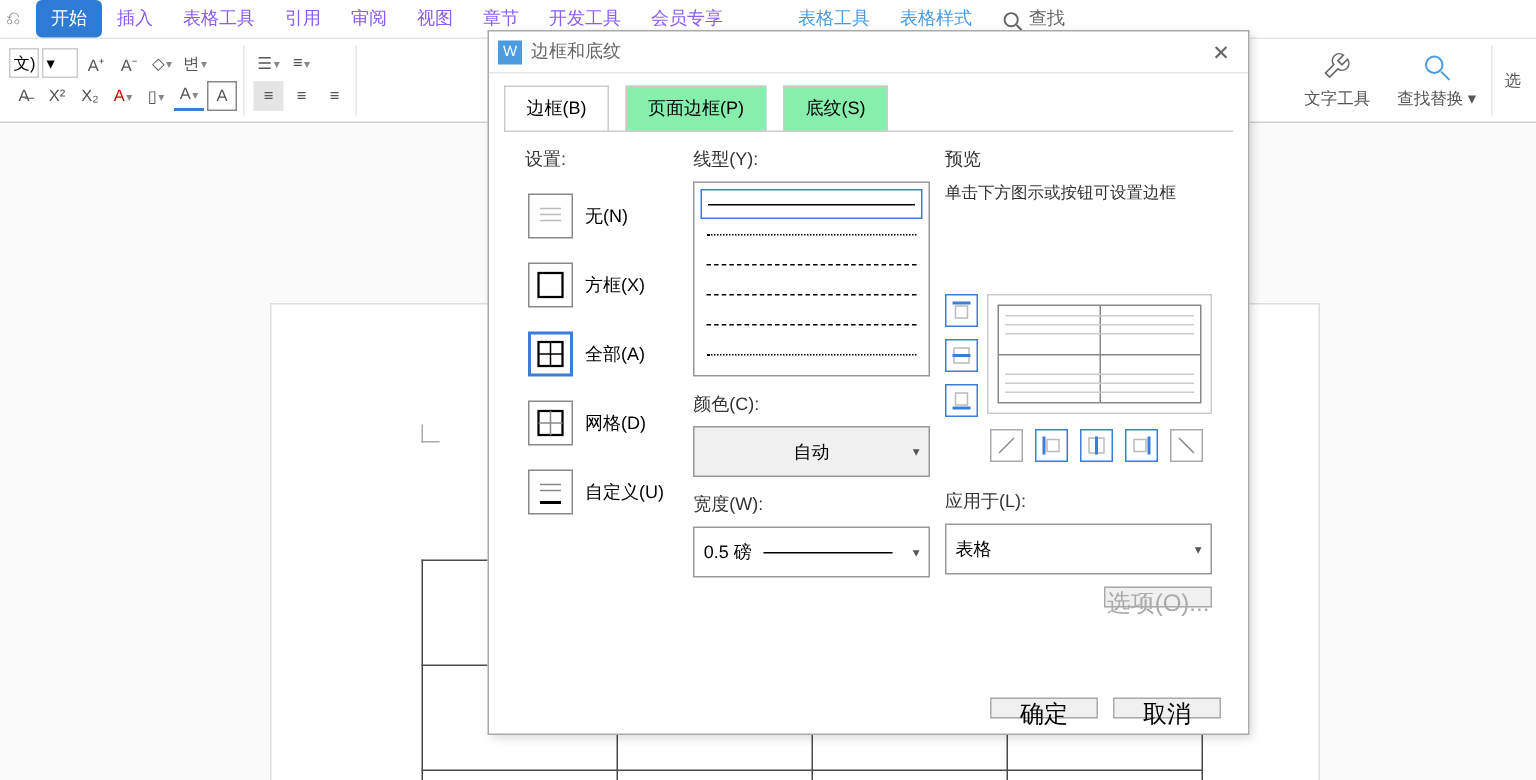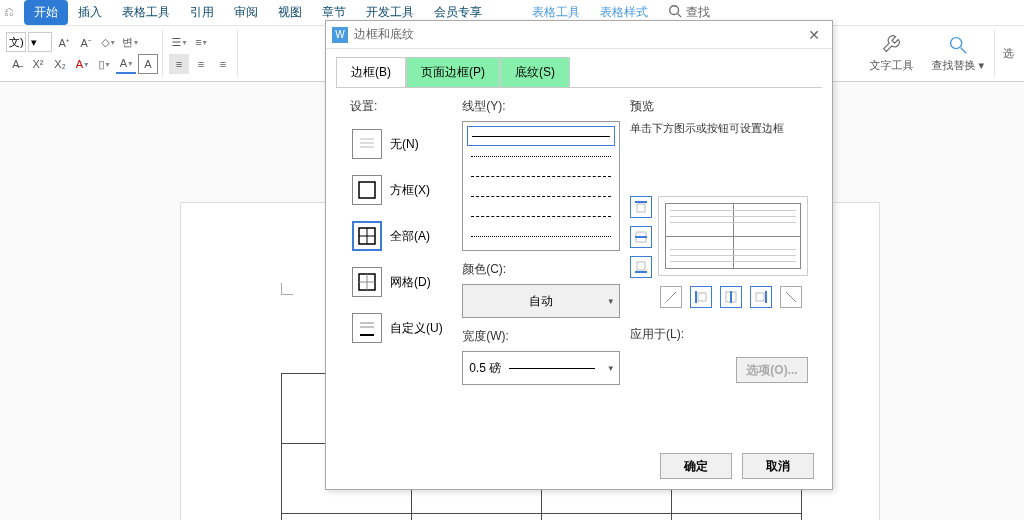--- a/index.html
+++ b/index.html
@@ -1,24 +1,24 @@
 <!DOCTYPE html>
 <html><head>
 <meta charset="utf-8">
 <style>
 * { box-sizing: border-box; margin: 0; padding: 0; font-family: "Microsoft YaHei", sans-serif; }
 body { background: #fff; width: 1024px; height: 520px; overflow: hidden; position: relative; font-size: 12px; }
 
 
 .tabs { display: flex; align-items: center; height: 26px; padding-left: 0; background: #fff; border-bottom: 1px solid #e5e5e5; }
 .tabs .undo { width: 16px; height: 16px; margin: 0 4px; color: #888; }
-.tabs .tab { padding: 4px 10px; font-size: 12px; color: #0c4a6e; cursor: pointer; }
+.tabs .tab { padding: 4px 10px; font-size: 12px; color: #8b5cf6; cursor: pointer; }
 .tabs .tab.active { background: #2e7bd6; color: #fff; border-radius: 4px; }
 .tabs .tab.link { color: #4a9be0; }
-.tabs .search { margin-left: 10px; display: flex; align-items: flex-start; color: #666; }
+.tabs .search { margin-left: 10px; display: flex; align-items: flex-end; color: #666; }
 .tabs .search svg { width: 14px; height: 14px; margin-right: 4px; }
 
 
 .toolbar { display: flex; height: 56px; background: #fff; border-bottom: 1px solid #d0d0d0; padding: 4px 2px; gap: 2px; }
 .tgroup { display: flex; flex-direction: column; gap: 2px; padding: 2px 4px; border-right: 1px solid #e5e5e5; }
 .trow { display: flex; gap: 2px; align-items: center; }
 .tbtn { min-width: 20px; height: 20px; display: flex; align-items: center; justify-content: center; color: #555; font-size: 11px; padding: 0 2px; }
 .tbtn.drop::after { content: "▾"; font-size: 8px; margin-left: 1px; color: #888; }
 .combo { border: 1px solid #ccc; height: 20px; min-width: 18px; background: #fff; display: flex; align-items: center; padding: 0 2px; font-size: 11px; }
 .bigbtn { display: flex; flex-direction: column; align-items: center; justify-content: center; padding: 2px 8px; gap: 2px; }
@@ -31,21 +31,21 @@
 .ptable { position: absolute; left: 100px; top: 170px; border-collapse: collapse; }
 .ptable td { border: 1.5px solid #4a4a4a; width: 130px; height: 70px; }
 
 
 .dialog { position: absolute; left: 325px; top: 20px; width: 508px; height: 470px; background: #fff; border: 1px solid #aaa; box-shadow: 2px 2px 6px rgba(0,0,0,0.15); display: flex; flex-direction: column; }
 .titlebar { height: 28px; display: flex; align-items: center; padding: 0 6px; border-bottom: 1px solid #e5e5e5; }
 .titlebar .wicon { width: 16px; height: 16px; background: #4a9be0; color: #fff; font-size: 10px; display: flex; align-items: center; justify-content: center; margin-right: 6px; }
 .titlebar .title { flex: 1; font-size: 12px; color: #666; }
 .titlebar .close { width: 24px; height: 24px; display: flex; align-items: center; justify-content: center; font-size: 14px; color: #666; }
 
-.dtabs { display: flex; padding: 8px 10px 0; gap: 0; }
+.dtabs { display: flex; padding: 8px 10px 0; gap: 11px; }
 .dtab { padding: 6px 14px; border: 1px solid #ccc; background: #86efac; font-size: 12px; margin-bottom: -1px; }
 .dtab.active { background: #fff; border-bottom: 1px solid #fff; }
 
 .dbody { flex: 1; display: flex; padding: 10px 14px; gap: 10px; border-top: 1px solid #ccc; margin: 0 10px; }
 .col { display: flex; flex-direction: column; }
 .col.settings { width: 110px; }
 .col.style { width: 170px; }
 .col.preview { flex: 1; }
 .lbl { font-size: 12px; color: #333; margin-bottom: 6px; }
 
@@ -65,21 +65,21 @@
 
 .prevhint { font-size: 11px; color: #333; margin-bottom: 10px; }
 .prevgrid { display: flex; gap: 6px; align-items: flex-start; }
 .pbtns-v { display: flex; flex-direction: column; gap: 8px; }
 .pbtn { width: 22px; height: 22px; border: 1px solid #3b7dd8; display: flex; align-items: center; justify-content: center; }
 .pbtn.off { border-color: #aaa; }
 .prevbox { width: 150px; height: 80px; border: 1px solid #ccc; position: relative; background: #fff; }
 .pbtns-h { display: flex; gap: 8px; margin-top: 8px; margin-left: 30px; }
 
 .dfooter { display: flex; justify-content: flex-end; gap: 10px; padding: 10px 18px; }
-.btn { min-width: 72px; height: 26px; border: 1px solid #aaa; background: #f0f0f0; font-size: 12px; font-weight: bold; }
+.btn { min-width: 72px; height: 14px; border: 1px solid #aaa; background: #f0f0f0; font-size: 16px; }
 .btn:disabled { color: #aaa; }
 
 .optbtn { align-self: flex-end; margin-top: 8px; }
 </style>
 </head>
 <body>
 
 <div class="tabs">
   <span class="undo">⎌</span>
   <span class="tab active">开始</span>
@@ -339,20 +339,21 @@
               <line x1="12" y1="1" x2="12" y2="13" stroke="#3b7dd8" stroke-width="2"></line>
             </svg>
           </div>
         <div class="pbtn off">
             <svg width="14" height="14">
               <line x1="2" y1="2" x2="12" y2="12" stroke="#888"></line>
             </svg>
           </div>
       </div>
       <div class="lbl" style="margin-top:18px">应用于(L):</div>
+      <div class="dd white">表格</div>
       <button class="btn optbtn" disabled="">选项(O)...</button>
     </div>
   </div>
   <div class="dfooter">
     <button class="btn">确定</button>
     <button class="btn">取消</button>
   </div>
 </div>
 
 </body></html>

